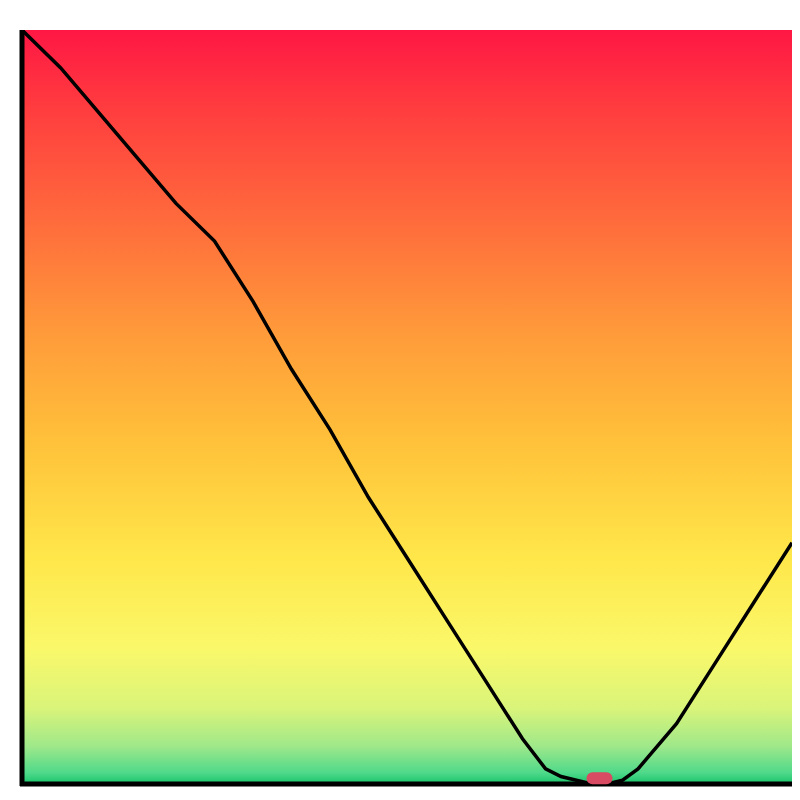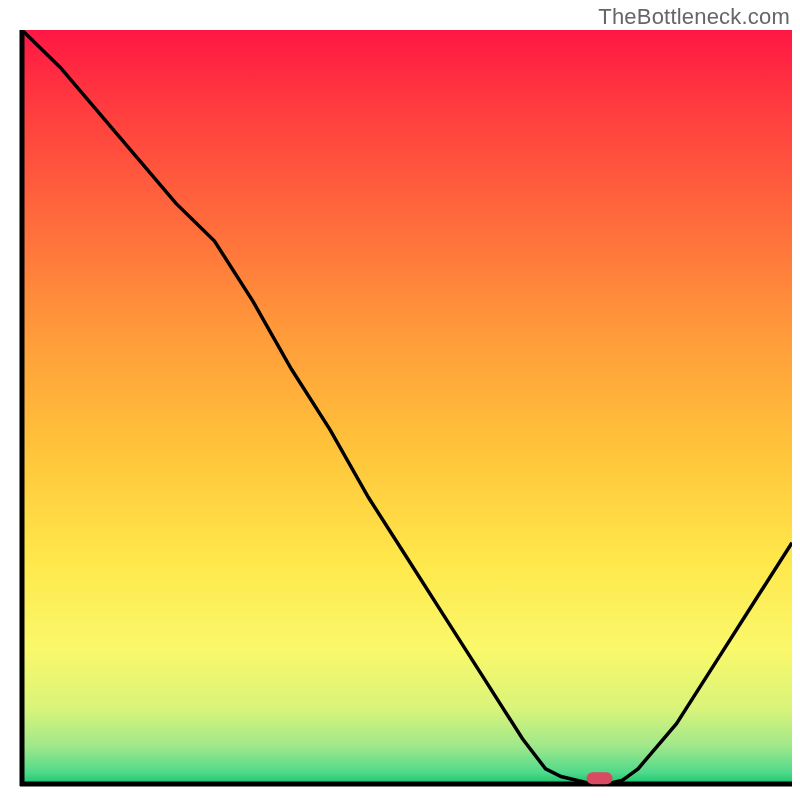--- a/index.html
+++ b/index.html
@@ -30,21 +30,20 @@
     left: 0;
     top: 0;
     width: 800px;
     height: 800px;
   }
 </style>
 </head>
 <body>
 
 <div class="chart-wrap">
-  <div class="watermark">TheBottleneck.com</div>
   <svg class="plot" viewBox="0 0 800 800">
     <defs>
       <linearGradient id="bg-grad" x1="0" y1="0" x2="0" y2="1">
           <stop offset="0.00%" stop-color="#ff1744"></stop>
           <stop offset="10.00%" stop-color="#ff3b3f"></stop>
           <stop offset="25.00%" stop-color="#ff6a3c"></stop>
           <stop offset="40.00%" stop-color="#ff9a3a"></stop>
           <stop offset="55.00%" stop-color="#ffc23a"></stop>
           <stop offset="70.00%" stop-color="#ffe74a"></stop>
           <stop offset="82.00%" stop-color="#faf86a"></stop>

